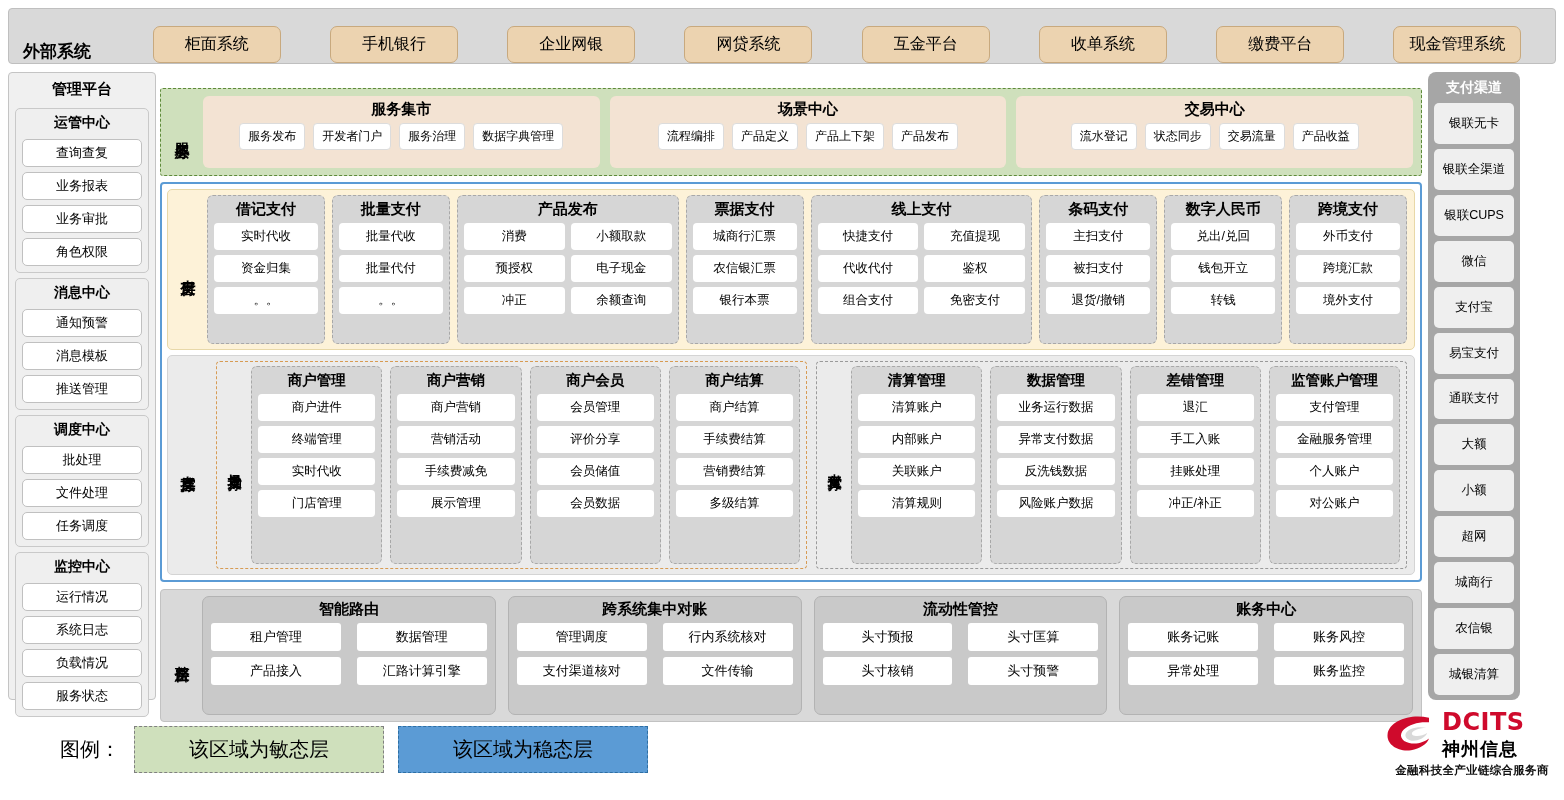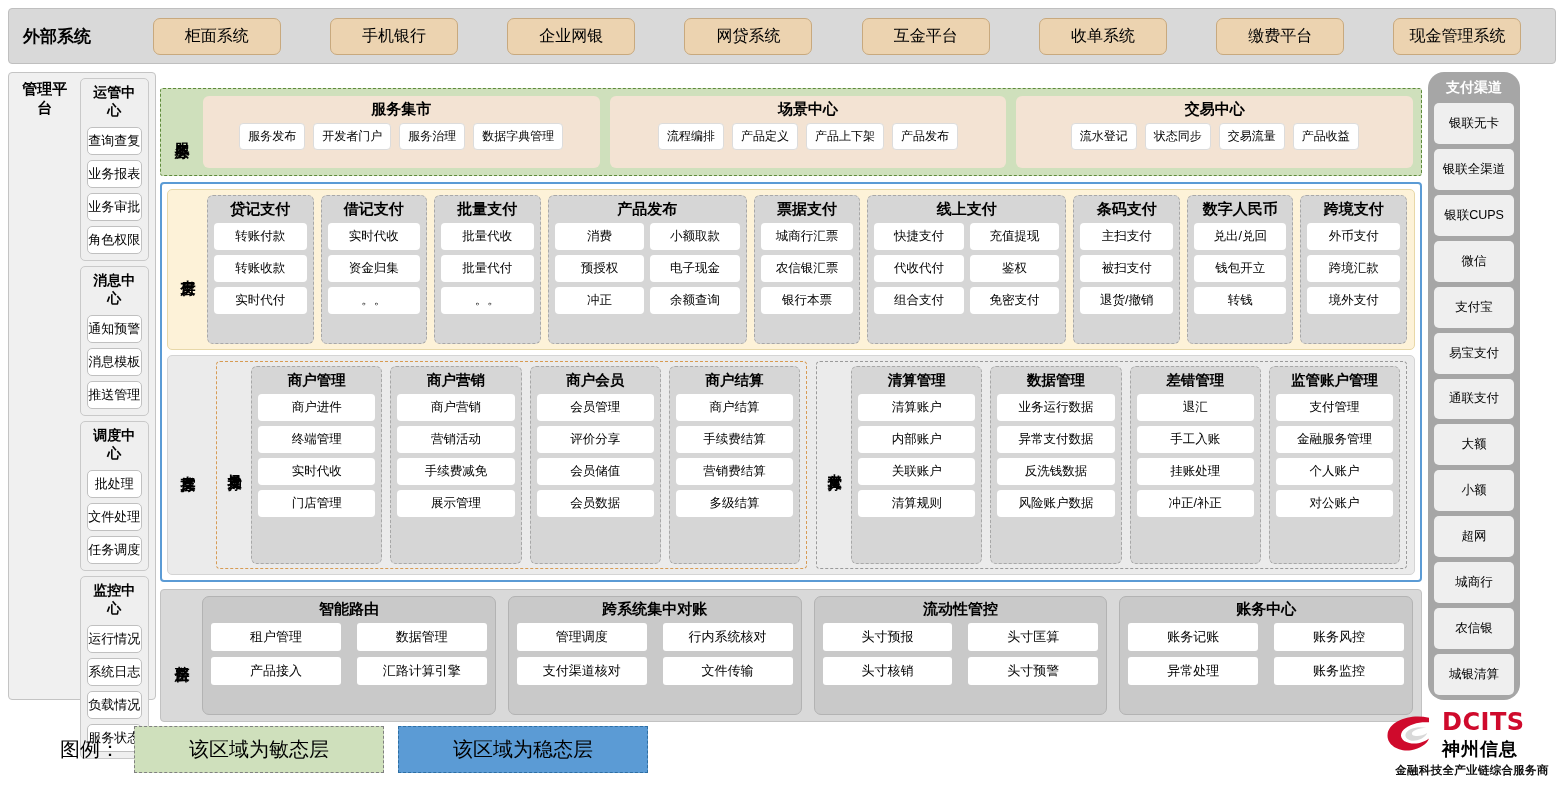--- a/index.html
+++ b/index.html
@@ -10,35 +10,35 @@
     font-family:"Liberation Sans","DejaVu Sans",sans-serif;
     color:#000;
     overflow:hidden;
   }
   .page { position:relative; width:1564px; height:800px; }
 
   
   .ext-bar{
     position:absolute; left:8px; top:8px; width:1548px; height:56px;
     background:#d9d9d9; border:1px solid #bfbfbf; border-radius:4px;
-    display:flex; align-items:center; padding:0 14px; gap:0;
+    display:flex; align-items:flex-end; padding:0 14px; gap:0;
   }
   .ext-title{ font-size:17px; font-weight:bold; width:110px; flex:none; text-align:left;}
   .ext-items{ flex:1; display:flex; justify-content:space-around; align-items:center; gap:10px;}
   .ext-chip{
     background:#ecd3b0; border:1px solid #c8a97e; border-radius:7px;
     font-size:16px; padding:7px 0; min-width:128px; text-align:center;
     color:#000;
   }
 
   
   .mgmt{
     position:absolute; left:8px; top:72px; width:148px; height:628px;
     background:#f0f0f0; border:1px solid #c4c4c4; border-radius:4px;
-    padding:5px 6px; display:flex; flex-direction:row; gap:5px;
+    padding:5px 6px; display:flex; flex-direction:column; gap:5px;
   }
   .mgmt-title{ font-size:15px; font-weight:bold; text-align:center; padding:2px 0 4px;}
   .mgmt-group{
     background:#efefef; border:1px solid #c9c9c9; border-radius:5px;
     padding:4px 6px 6px; display:flex; flex-direction:column; gap:5px;
   }
   .mgmt-group-title{ font-size:14px; font-weight:bold; text-align:center; padding:1px 0 2px;}
   .mgmt-item{
     background:#fff; border:1px solid #c0c0c0; border-radius:5px;
     font-size:13px; text-align:center; padding:4px 0;
@@ -137,21 +137,21 @@
   .integ-grid{ display:flex; flex-direction:column; gap:6px; flex:1;}
   .integ-row{ display:flex; gap:16px; }
   .integ-chip{
     flex:1; background:#fff; border-radius:3px; font-size:13px;
     padding:5px 2px; text-align:center; white-space:nowrap;
   }
 
   
   .channels{
     position:absolute; left:1428px; top:72px; width:92px; height:628px;
-    background:#a6a6a6; border-radius:16px; padding:5px 6px;
+    background:#a6a6a6; border-radius:8px; padding:5px 6px;
     display:flex; flex-direction:column; gap:5px;
   }
   .ch-title{ font-size:14px; font-weight:bold; color:#fff; text-align:center; padding:2px 0 1px;}
   .ch-item{
     background:#efefef; border-radius:5px; font-size:12.5px;
     text-align:center; padding:5px 0; flex:1;
     display:flex; align-items:center; justify-content:center; white-space:nowrap;
   }
 
   
@@ -259,34 +259,20 @@
           </div>
         </div>
     </div>
 
     <div class="stable">
 
       <div class="pay-layer">
         <div class="layer-label">支付层</div>
         <div class="pay-cols" id="pay-cols">
             <div class="pay-col">
-              <div class="pay-col-title">贷记支付</div>
-              <div class="pay-grid">
-                <div class="pay-grow">
-                  <div class="pay-chip">转账付款</div>
-                </div>
-                <div class="pay-grow">
-                  <div class="pay-chip">转账收款</div>
-                </div>
-                <div class="pay-grow">
-                  <div class="pay-chip">实时代付</div>
-                </div>
-              </div>
-            </div>
-            <div class="pay-col">
               <div class="pay-col-title">借记支付</div>
               <div class="pay-grid">
                 <div class="pay-grow">
                   <div class="pay-chip">实时代收</div>
                 </div>
                 <div class="pay-grow">
                   <div class="pay-chip">资金归集</div>
                 </div>
                 <div class="pay-grow">
                   <div class="pay-chip">。。</div>

